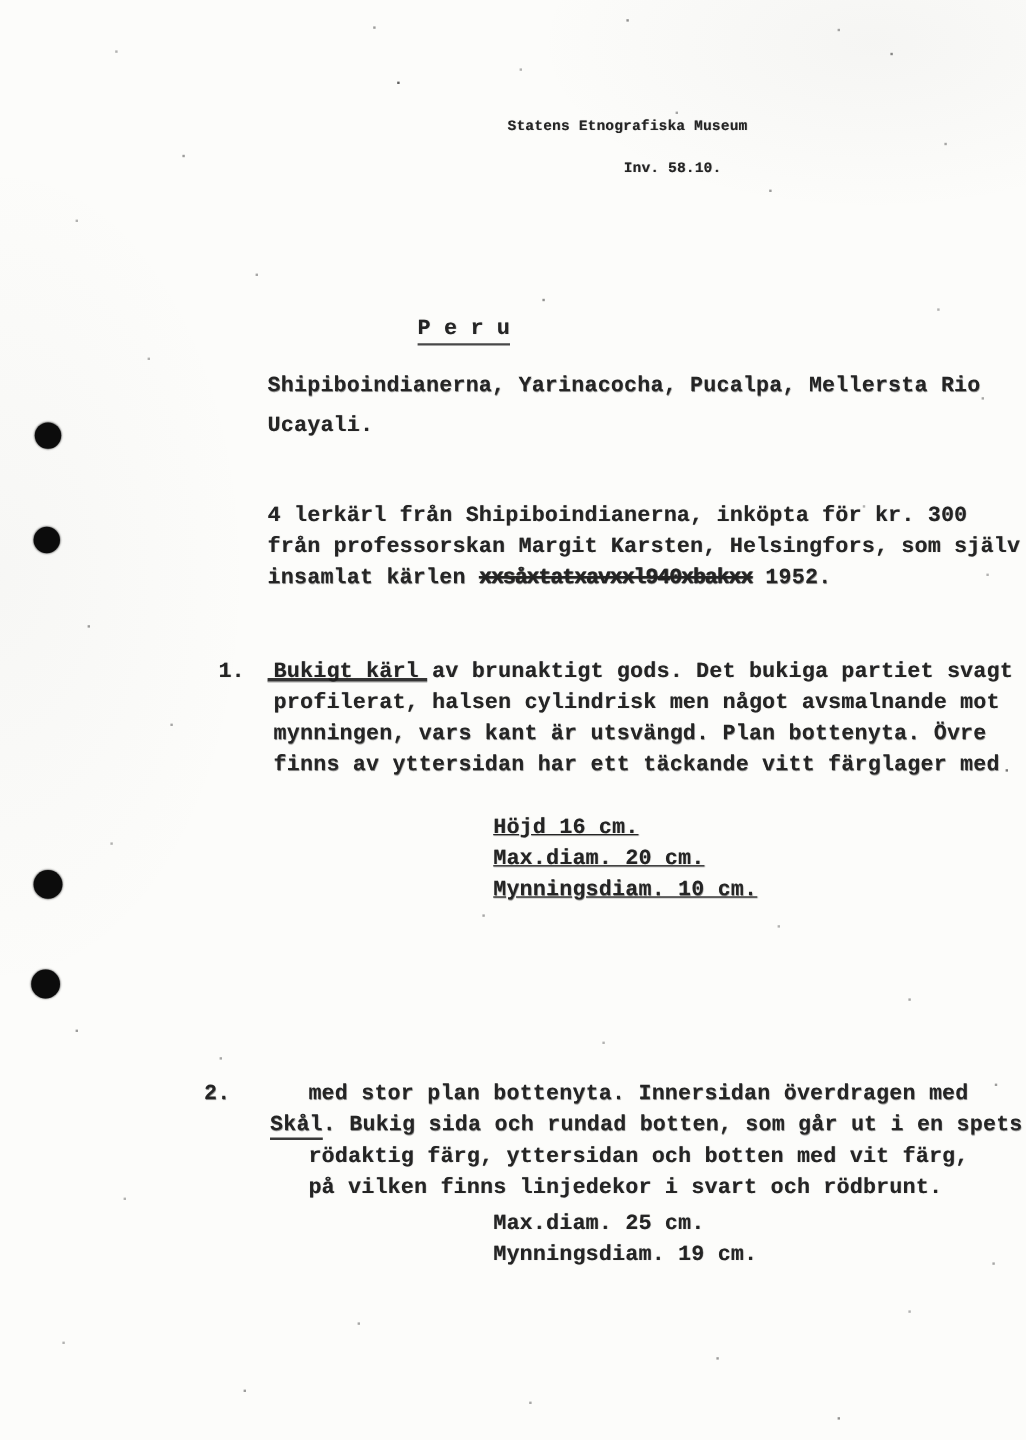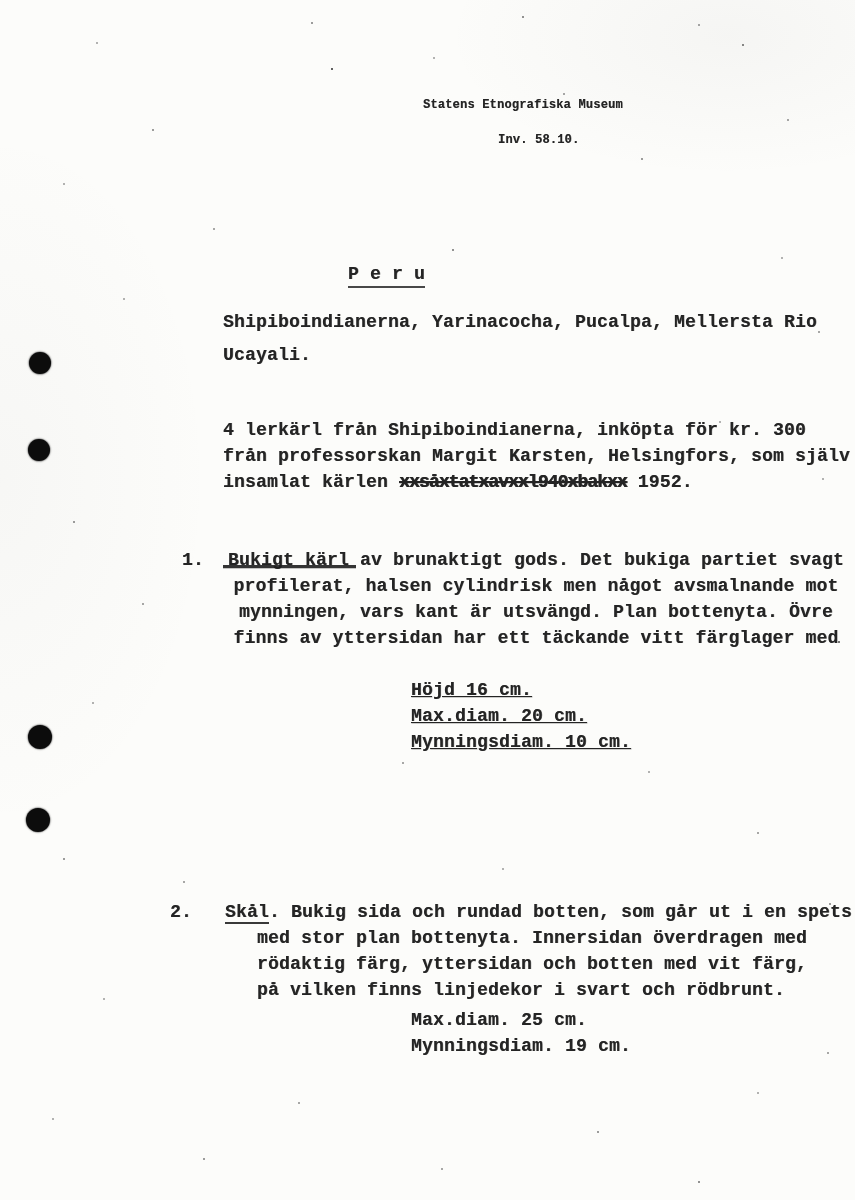--- a/index.html
+++ b/index.html
@@ -34,35 +34,35 @@
     position: absolute;
     font-size: 18px;
     line-height: 26px;
     letter-spacing: 0.2px;
     text-shadow: 0.4px 0.4px 0.6px rgba(25,25,25,0.55);
   }
   .line { white-space: pre; }
 
   
   .header { left: 423px; top: 88px; font-size: 12px; line-height: 35px; }
-  .header .inv { margin-left: 75px; }
+  .header .inv { margin-left: 75px; text-align: center; }
 
   
   .title-block { left: 348px; top: 261px; }
   .title-u {
     border-bottom: 2.5px solid rgba(40,40,40,0.85);
     padding-bottom: 2px;
   }
 
   .para-a { left: 223px; top: 306px; line-height: 33px; }
   .para-b { left: 223px; top: 417px; }
 
   
   .num-1 { left: 182px; top: 547px; }
-  .item-1 { left: 228px; top: 547px; text-align: center; }
+  .item-1 { left: 228px; top: 547px; }
   .meas-1 { left: 411px; top: 677px; text-decoration: underline; }
 
   
   .num-2 { left: 170px; top: 899px; }
   .item-2 { left: 225px; top: 899px; }
   .item-2 .cont { padding-left: 32px; }
   .meas-2 { left: 411px; top: 1007px; }
 
   
   .strike-head { position: relative; }
@@ -190,22 +190,22 @@
     <div class="line">finns av yttersidan har ett täckande vitt färglager med</div>
   </div>
   <div class="txt meas-1">
     <div class="line">Höjd 16 cm.</div>
     <div class="line">Max.diam. 20 cm.</div>
     <div class="line">Mynningsdiam. 10 cm.</div>
   </div>
 
   <div class="txt num-2">2.</div>
   <div class="txt item-2">
+    <div class="line cont">med stor plan bottenyta. Innersidan överdragen med</div>
     <div class="line"><span class="underline-head">Skål</span><span>. Bukig sida och rundad botten, som går ut i en spets</span></div>
-    <div class="line cont">med stor plan bottenyta. Innersidan överdragen med</div>
     <div class="line cont">rödaktig färg, yttersidan och botten med vit färg,</div>
     <div class="line cont">på vilken finns linjedekor i svart och rödbrunt.</div>
   </div>
   <div class="txt meas-2">
     <div class="line">Max.diam. 25 cm.</div>
     <div class="line">Mynningsdiam. 19 cm.</div>
   </div>
 
 </div>
 

